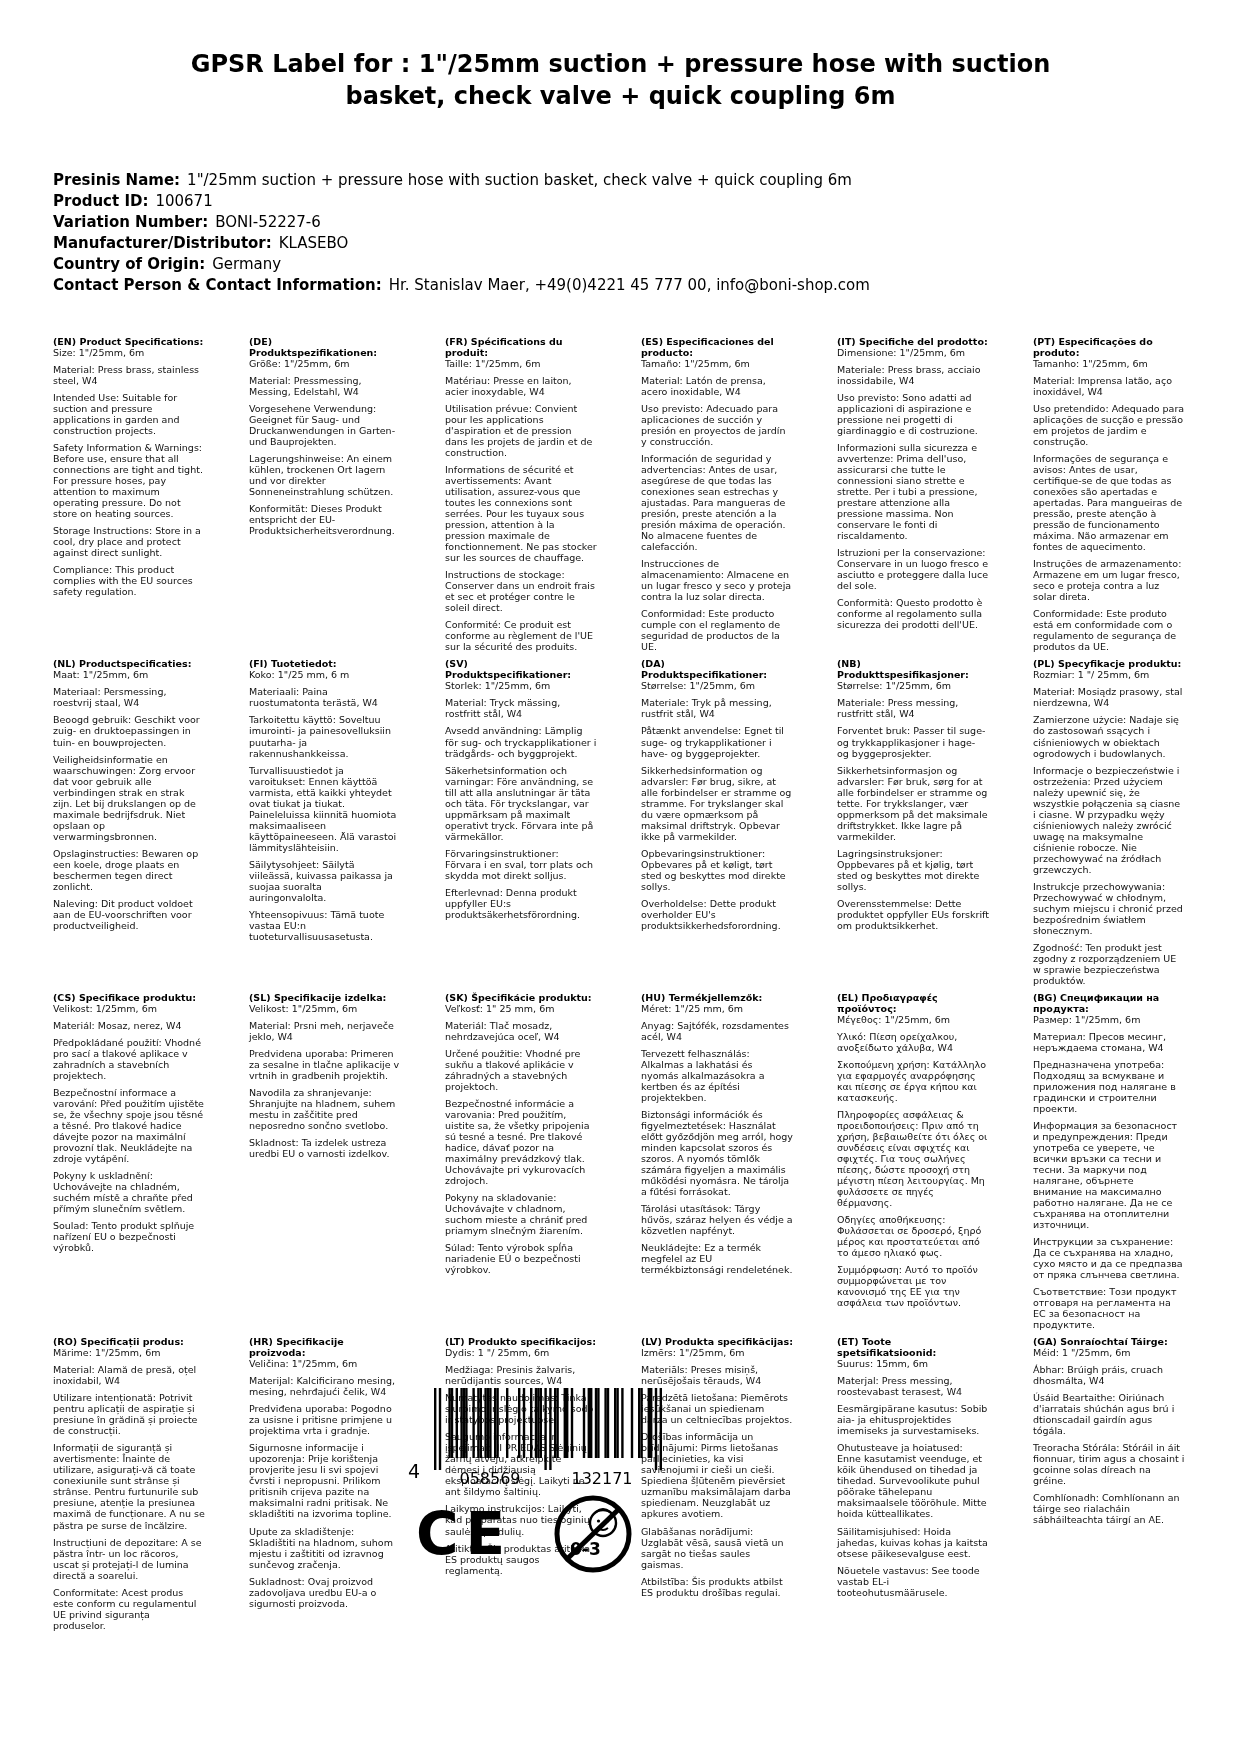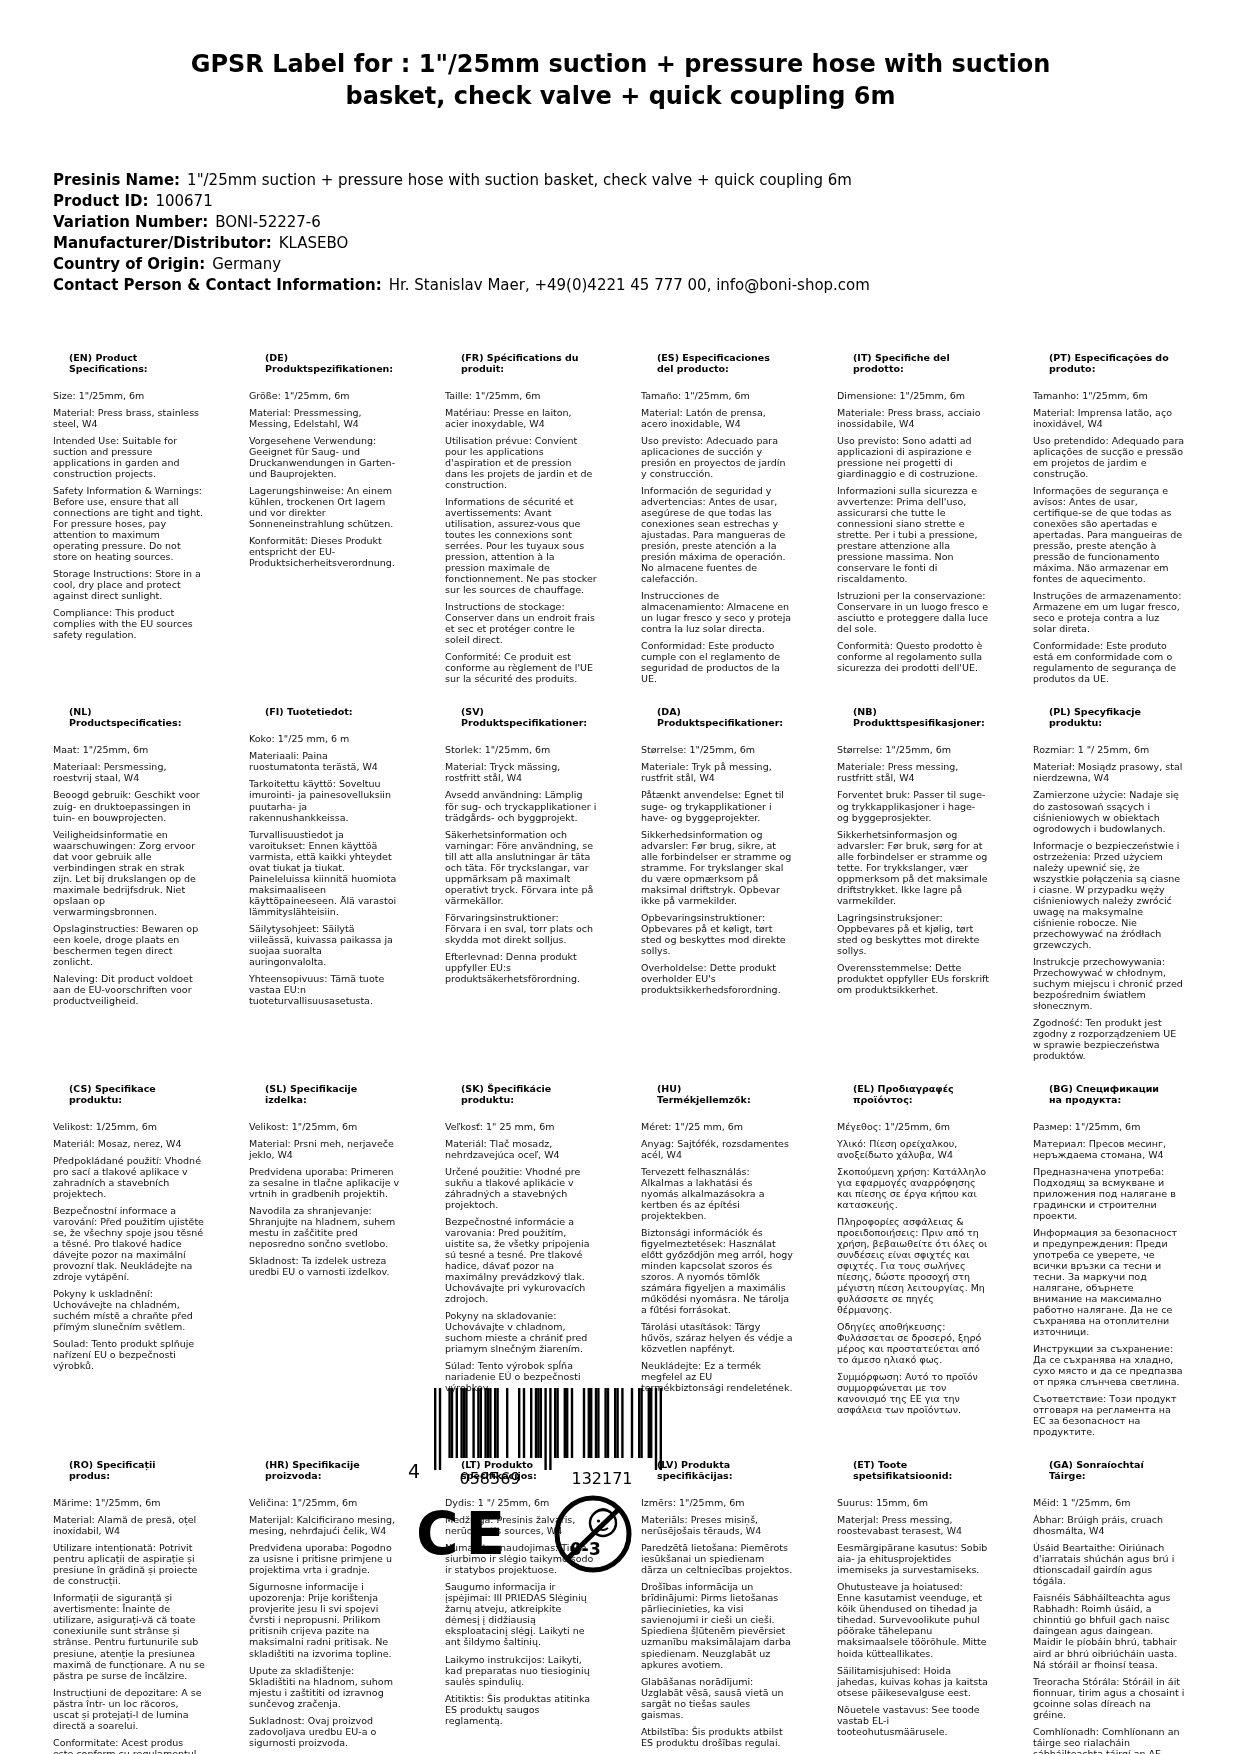--- a/index.html
+++ b/index.html
@@ -26,21 +26,21 @@
   .info-value { font-weight:normal; }
 
   .spec-grid {
     position:absolute; top:336px; left:53px;
     display:grid;
     grid-template-columns:repeat(6,152px);
     column-gap:44px;
     grid-template-rows:repeat(4,minmax(312px,auto));
   }
   .spec-cell { font-size:9.5px; line-height:1.16; color:#111; }
-  .spec-header { font-weight:bold; color:#000; margin:16px; }
+  .spec-header { font-weight:bold; color:#000; margin:0; }
   .spec-cell p { margin:0 0 6px 0; }
   .spec-cell p.first { margin-top:0; }
 
   .barcode-block {
     position:absolute; top:1388px; left:408px;
     display:flex; align-items:flex-end;
   }
   .barcode-lead {
     font-size:19px; margin-right:8px; margin-bottom:6px; color:#000;
   }
@@ -313,21 +313,20 @@
         <p>Ohutusteave ja hoiatused: Enne kasutamist veenduge, et kõik ühendused on tihedad ja tihedad. Survevoolikute puhul pöörake tähelepanu maksimaalsele töörõhule. Mitte hoida kütteallikates.</p>
         <p>Säilitamisjuhised: Hoida jahedas, kuivas kohas ja kaitsta otsese päikesevalguse eest.</p>
         <p>Nõuetele vastavus: See toode vastab EL-i tooteohutusmäärusele.</p>
       </div>
 
   <div class="spec-cell">
     <div class="spec-header">(GA) Sonraíochtaí Táirge:</div>
   <p class="first">Méid: 1 "/25mm, 6m</p>
         <p>Ábhar: Brúigh práis, cruach dhosmálta, W4</p>
         <p>Úsáid Beartaithe: Oiriúnach d'iarratais shúchán agus brú i dtionscadail gairdín agus tógála.</p>
-        <p>Faisnéis Sábháilteachta agus Rabhadh: Roimh úsáid, a chinntiú go bhfuil gach naisc daingean agus daingean. Maidir le píobáin bhrú, tabhair aird ar bhrú oibriúcháin uasta. Ná stóráil ar fhoinsí teasa.</p>
         <p>Treoracha Stórála: Stóráil in áit fionnuar, tirim agus a chosaint i gcoinne solas díreach na gréine.</p>
         <p>Comhlíonadh: Comhlíonann an táirge seo rialacháin sábháilteachta táirgí an AE.</p>
       </div>
 </div>
 
   <div class="barcode-block">
     <span class="barcode-lead">4</span>
     <svg id="barcode-svg" width="240" height="100" viewBox="0 0 240 100">
         <rect x="231.6" y="0" width="2.4" height="82" fill="#000"></rect>
         <rect x="226.8" y="0" width="2.4" height="82" fill="#000"></rect>

